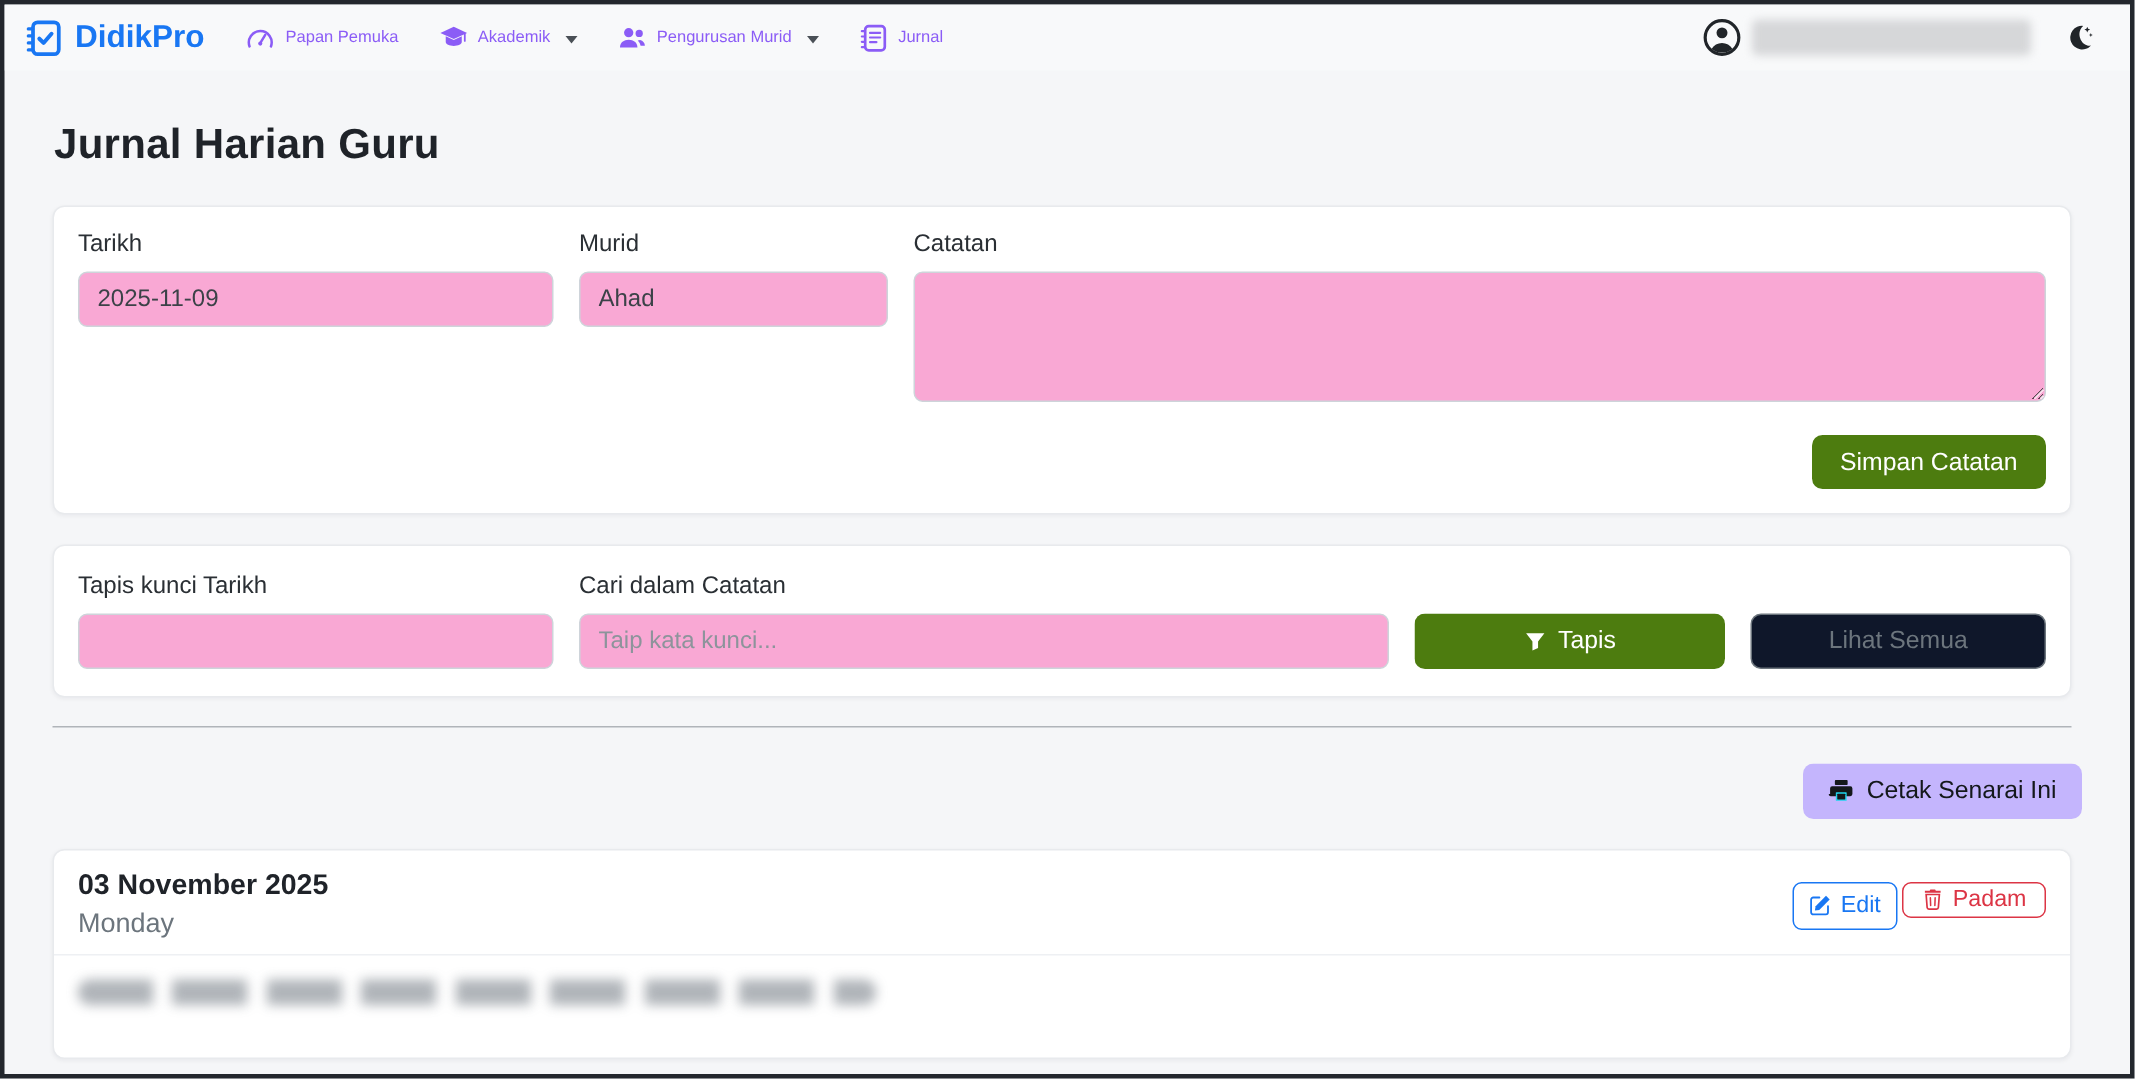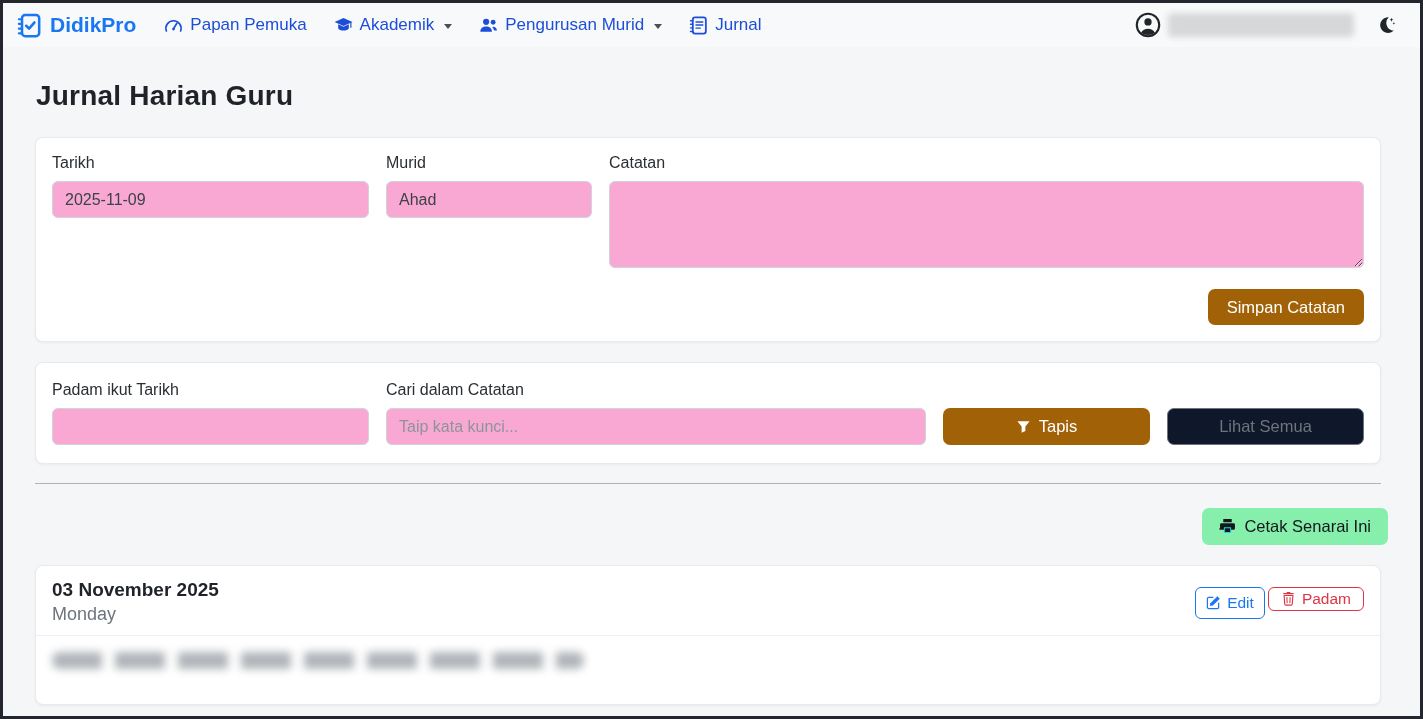--- a/index.html
+++ b/index.html
@@ -15,21 +15,21 @@
   }
 
   
   .navbar {
     height:44px; background:#f8f9fa;
     display:flex; align-items:center;
     padding:0 24px 0 14px;
   }
   .brand { display:flex; align-items:center; gap:8px; color:#1977f3; font-weight:bold; font-size:21px; cursor:pointer; }
   .nav-links { display:flex; align-items:center; gap:27px; margin-left:28px; }
-  .nav-link { display:flex; align-items:center; gap:7px; color:#1d4ed8; font-size:17px; cursor:pointer; }
+  .nav-link { display:flex; align-items:center; gap:7px; color:#8b5cf6; font-size:11px; cursor:pointer; }
   .nav-link svg { flex:0 0 auto; }
   .caret { width:0; height:0; border-left:4.5px solid transparent; border-right:4.5px solid transparent; border-top:5px solid #4a5056; display:inline-block; margin-left:3px; margin-top:2px; }
   .nav-right { margin-left:auto; display:flex; align-items:center; }
   .user-chip { display:flex; align-items:center; gap:7px; color:#212529; }
   .redacted-name { width:186px; height:24px; background:#d6d7d9; border-radius:4px; filter:blur(3px); }
   .theme-btn { margin-left:22px; background:none; border:none; color:#212529; cursor:pointer; padding:0; display:flex; align-items:center; }
 
   
   .main { padding:0 39px 0 32px; }
   .page-title { font-size:28px; font-weight:bold; color:#1f2329; margin:33px 0 0 1px; letter-spacing:.2px; }
@@ -49,23 +49,23 @@
     padding:0 12px; font-size:16px; color:#3c4248; background:#f9a8d4;
     font-family:"Liberation Sans", sans-serif; outline:none;
   }
   .text-input::placeholder { color:#8d949b; }
   textarea.text-input { height:87px; padding:8px 12px; resize:vertical; }
   .submit-row { display:flex; justify-content:flex-end; margin-top:17px; }
 
   .btn { display:inline-flex; align-items:center; justify-content:center; gap:8px;
          font-family:"Liberation Sans", sans-serif; font-size:16.5px;
          border-radius:7px; cursor:pointer; border:1px solid transparent; }
-  .btn-primary { background:#a16207; color:#fff; height:36px; padding:0 18px; }
+  .btn-primary { background:#4d7c0f; color:#fff; height:36px; padding:0 18px; }
   .btn-outline-secondary { background:#0f172a; color:#6c757d; border-color:#6c757d; height:37px; padding:0 12px; }
-  .btn-info { background:#86efac; color:#14181b; height:37px; padding:0 16px; }
+  .btn-info { background:#c4b5fd; color:#14181b; height:37px; padding:0 16px; }
   .btn-outline-primary { background:#fff; color:#1977f3; border-color:#1977f3; height:32px; padding:0 10px; font-size:15.5px; border-radius:6px; gap:6px; }
   .btn-outline-danger { background:#fff; color:#dc3545; border-color:#dc3545; height:24px; padding:0 12px; font-size:15.5px; border-radius:6px; gap:6px; }
 
   .filter-card { margin-top:20px; }
   .filter-card .card-body { padding:18px 16px; }
   .filter-grid { display:grid; grid-template-columns:317px 540px 207px 1fr; column-gap:17px; }
   .filter-col { display:flex; flex-direction:column; }
   .btn-col { justify-content:flex-end; }
   .filter-grid .btn { width:100%; }
 
@@ -206,21 +206,21 @@
       <div class="submit-row">
         <button class="btn btn-primary">Simpan Catatan</button>
       </div>
     </div>
   </section>
 
   <section class="card filter-card">
     <div class="card-body">
       <div class="filter-grid">
         <div class="filter-col">
-          <label class="field-label">Padam ikut Tarikh</label>
+          <label class="field-label">Tapis kunci Tarikh</label>
           <input class="text-input" style="">
         </div>
         <div class="filter-col">
           <label class="field-label">Cari dalam Catatan</label>
           <input class="text-input" placeholder="Taip kata kunci..." style="">
         </div>
         <div class="filter-col btn-col">
           <button class="btn btn-primary" style="height:37px;">
             <span style="display:flex;">
               <svg viewBox="0 0 16 16" width="15" height="15" fill="currentColor">

